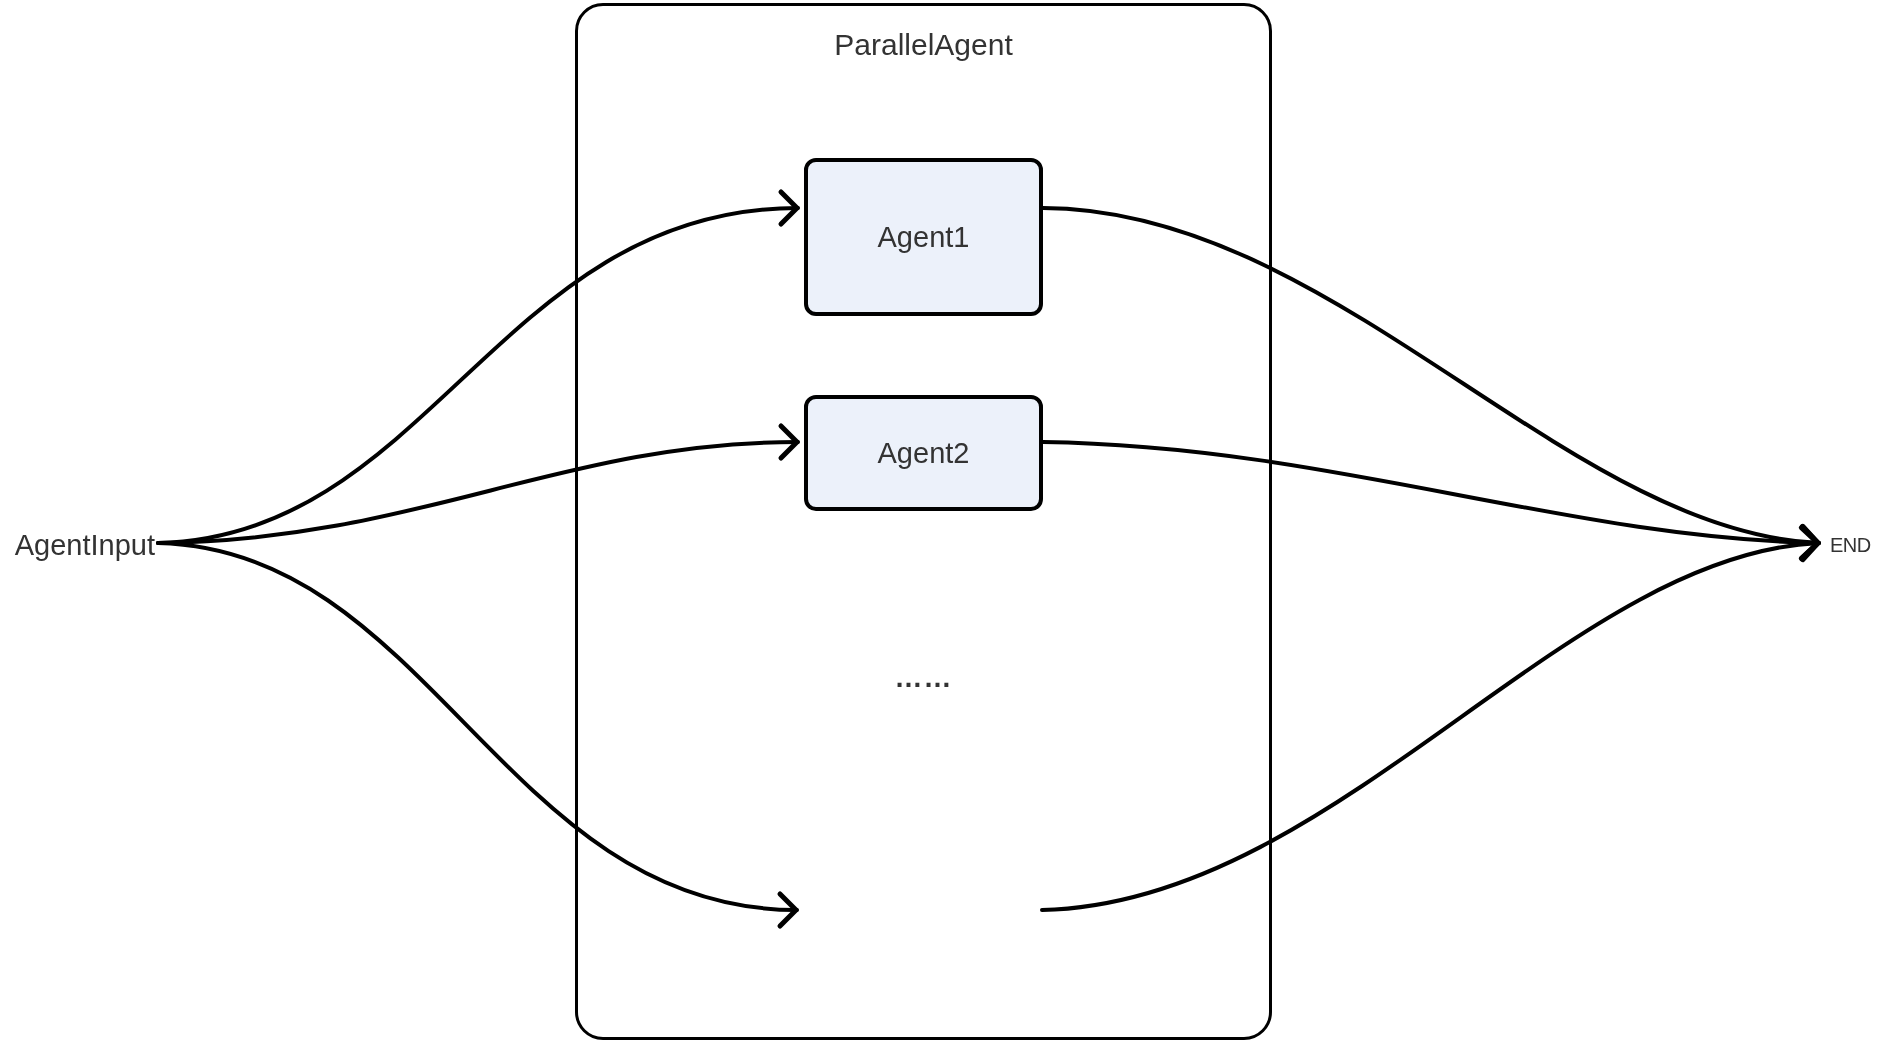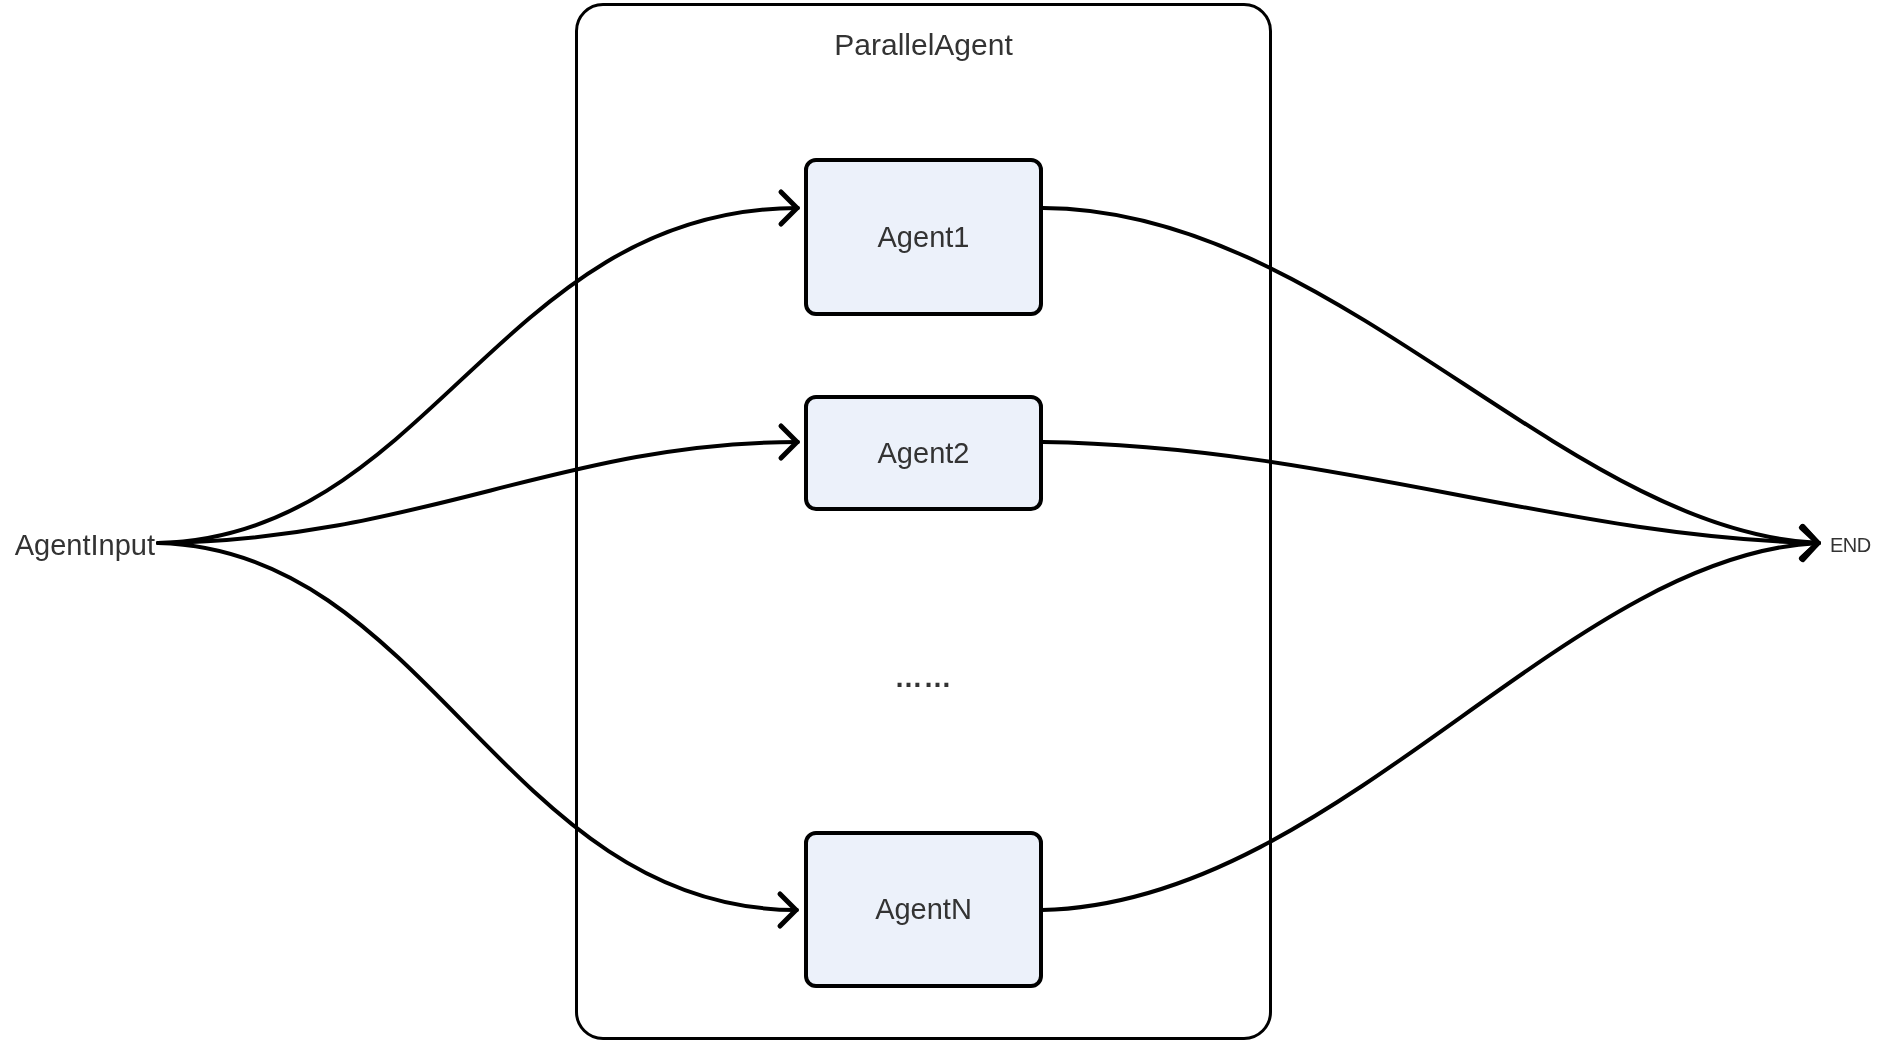--- a/index.html
+++ b/index.html
@@ -140,19 +140,16 @@
     <div class="subgraph-title">ParallelAgent</div>
   </div>
 
   <div class="node node-1">
     <span>Agent1</span>
   </div>
   <div class="node node-2">
     <span>Agent2</span>
   </div>
   <div class="ellipsis">……</div>
-  <div class="node node-n">
-    <span>AgentN</span>
-  </div>
 
   <div class="side-label end-label">END</div>
 
 </div>
 
 </body></html>

